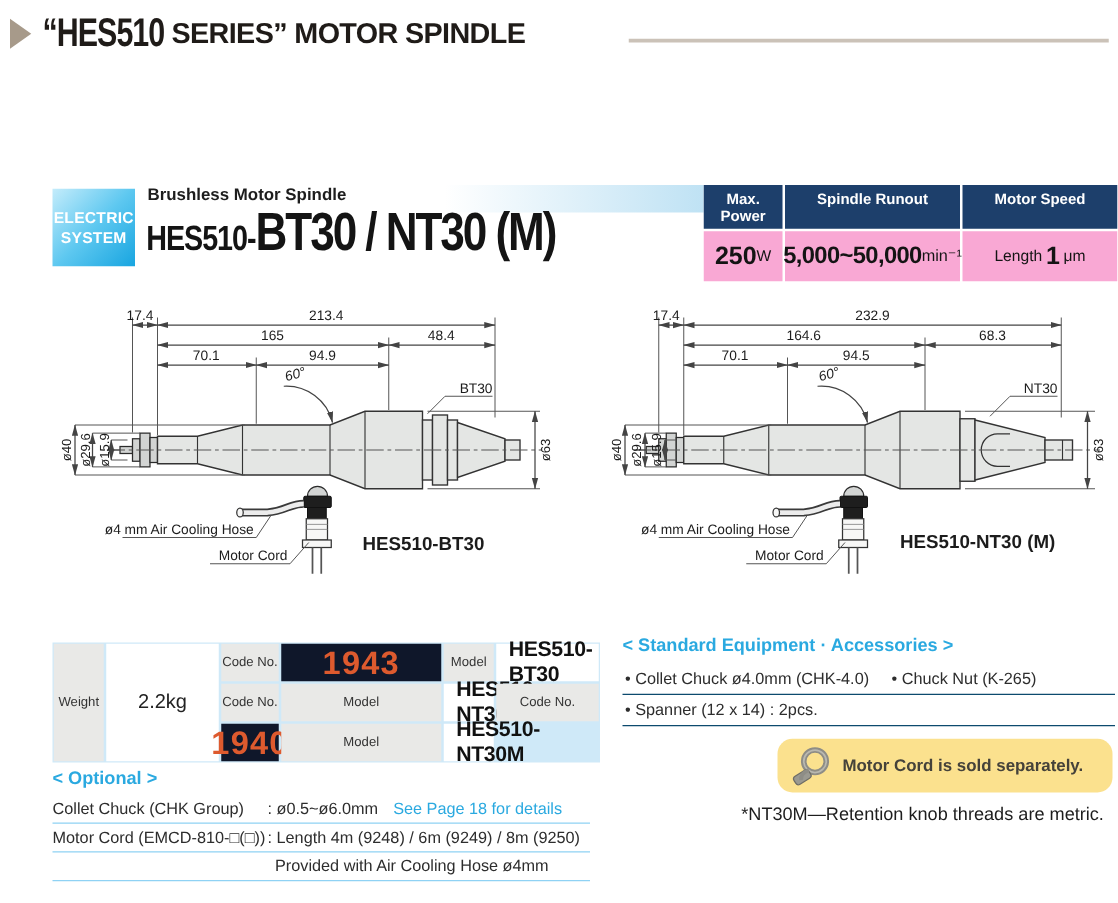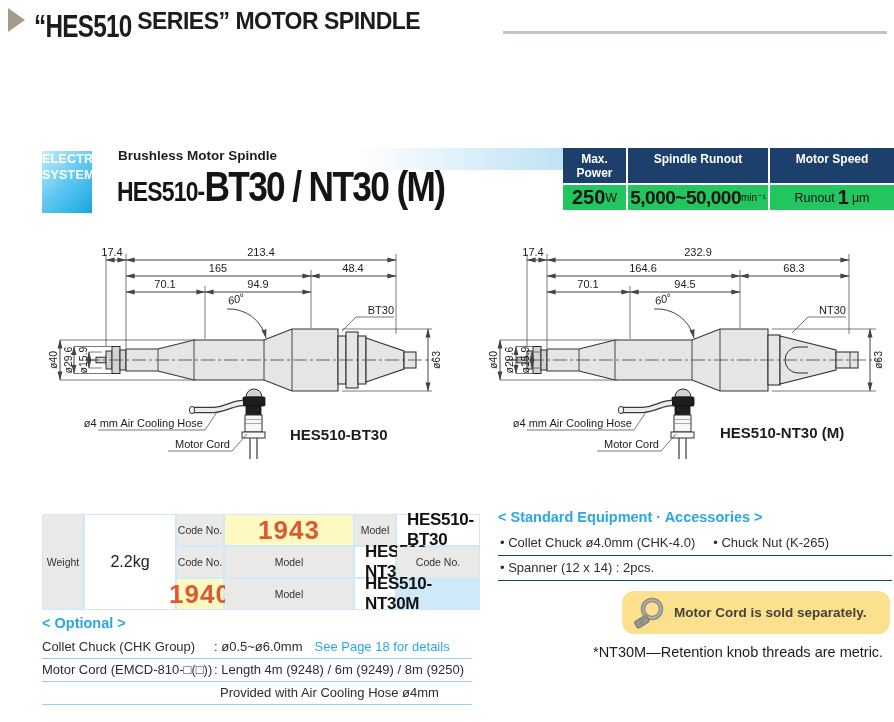--- a/index.html
+++ b/index.html
@@ -1,43 +1,43 @@
 <!DOCTYPE html>
 <html><head>
 <meta charset="utf-8">
 <style>
   html,body{margin:0;padding:0}
   body{width:894px;height:722px;position:relative;background:#fff;
        font-family:"Liberation Sans","DejaVu Sans",sans-serif;color:#222;overflow:hidden}
   .abs{position:absolute}
 
   
-  .hdr{left:8px;top:8px;display:flex;gap:9px}
+  .hdr{left:8px;top:8px;display:flex;align-items:center;gap:9px}
   .arrow{width:0;height:0;border-left:17px solid #a79a8a;border-top:12px solid transparent;border-bottom:12px solid transparent}
   .t1{font-weight:bold;font-size:32px;color:#1f1b18;display:inline-block;transform:scaleX(.76);transform-origin:left 62%;letter-spacing:-1px;margin-right:-34px;white-space:nowrap}
   .t2{font-weight:bold;font-size:23px;color:#1f1b18;letter-spacing:-.5px;white-space:nowrap}
   .hdr-line{left:503px;top:31px;width:384px;height:3px;background:#cbc2b8}
 
   
-  .badge{left:42px;top:151px;width:50px;height:62px;box-sizing:border-box;
+  .badge{left:42px;top:151px;width:66px;height:62px;box-sizing:border-box;
          background:linear-gradient(135deg,#c4ecfb 0%,#5ec8f0 50%,#18a5e0 100%);
-         color:#fff;font-weight:bold;font-size:12.5px;text-align:center;line-height:1.3;letter-spacing:.2px}
+         color:#fff;font-weight:bold;font-size:12.5px;text-align:center;padding-top:15px;line-height:1.3;letter-spacing:.2px}
   .subtitle{left:118px;top:148px;font-size:13.5px;font-weight:bold;color:#1d1d1d}
   .model{left:117px;top:162px;white-space:nowrap;transform:scaleX(.82);transform-origin:left top}
   .model .pfx{font-weight:bold;font-size:28px;letter-spacing:-1px;color:#141414}
   .model .main{font-weight:bold;font-size:43px;letter-spacing:-2px;color:#141414}
   .grad-band{left:356px;top:148px;width:207px;height:22px;background:linear-gradient(to right,rgba(255,255,255,0),#bfe2f4)}
 
   .specs{left:563px;top:148px;width:331px;display:grid;grid-template-columns:63px 140px 124px;gap:2px;background:#fff}
   .spec-h{background:#1d3f6b;color:#fff;font-size:12px;font-weight:bold;text-align:center;padding:4px 0 3px}
-  .spec-v{background:#22c55e;height:25px;display:flex;align-items:baseline;justify-content:center;color:#141414;padding-top:0;align-items:center}
+  .spec-v{background:#f9a8d4;height:40px;display:flex;align-items:baseline;justify-content:center;color:#141414;padding-top:0;align-items:center}
   .spec-v .big{font-weight:bold;font-size:20px}
   .spec-v .big2{font-weight:bold;font-size:19px;letter-spacing:-.5px}
   .spec-v .sm{font-size:12.5px}
-  .spec-v .xs{font-size:10px}
+  .spec-v .xs{font-size:13px}
 
   
   .drawL{left:46px;top:246px}
   .drawR{left:480px;top:246px}
   .dl{stroke:#444;stroke-width:1;fill:none}
   .ext{stroke:#555;stroke-width:.8;fill:none}
   .sm-line{stroke:#333;stroke-width:.9;fill:none}
   .cl{stroke:#555;stroke-width:.9;stroke-dasharray:14 3 3 3;fill:none}
   .bd{fill:#e4e6e4;stroke:#333;stroke-width:1.1}
   .bd2{fill:#d2d4d3;stroke:#2b2b2b;stroke-width:1}
@@ -48,21 +48,21 @@
   .wire{stroke:#555;stroke-width:1.4;fill:none}
   .dt{font:11px "Liberation Sans","DejaVu Sans",sans-serif;fill:#1c1c1c}
   .dt60{font:italic 11px "Liberation Sans","DejaVu Sans",sans-serif;fill:#1c1c1c}
   .dts{font:10.5px "Liberation Sans","DejaVu Sans",sans-serif;fill:#1c1c1c}
   .lbl{font:11px "Liberation Sans","DejaVu Sans",sans-serif;fill:#1c1c1c}
   .cap{font:bold 15px "Liberation Sans","DejaVu Sans",sans-serif;fill:#1c1c1c}
 
   
   .codes{left:42px;top:514px;display:grid;grid-template-columns:40px 90px 46px 128px 40px 82px;grid-auto-rows:30px;gap:2px;background:#cfe9f8;padding:1px}
   .c-lab{background:#e9e9e7;font-size:10.5px;color:#333;display:flex;align-items:center;justify-content:center;text-align:center;line-height:1.15}
-  .c-code{background:#fef9c3;color:#dd5a2e;font-weight:bold;font-size:26px;display:flex;align-items:center;justify-content:center;letter-spacing:1px}
+  .c-code{background:#0f172a;color:#dd5a2e;font-weight:bold;font-size:26px;display:flex;align-items:center;justify-content:center;letter-spacing:1px}
   .c-model{background:#fff;font-weight:bold;font-size:17px;color:#111;display:flex;align-items:center;padding-left:10px;letter-spacing:-.3px}
   .c-span{grid-row:1/4}
   .c-wval{background:#fff;display:flex;align-items:center;justify-content:center;font-size:16px;color:#222}
 
   
   .sec-title{color:#2aa9e0;font-weight:bold;font-size:14.5px}
   .optional{left:42px;top:615px;width:430px}
   .opt-rows{margin-top:5px}
   .opt-row{display:grid;grid-template-columns:172px 1fr;border-bottom:1px solid #8fd2f4;padding:3px 0 4px;font-size:13px;color:#2d2d2d}
   .opt-link{color:#2aa9e0;margin-left:12px}
@@ -101,21 +101,21 @@
   <div class="spec-h">Motor Speed</div>
   <div class="spec-v">
     <span class="big">250</span>
       <span class="sm">W</span>
   </div>
   <div class="spec-v">
     <span class="big2">5,000~50,000</span>
       <span class="xs">min⁻¹</span>
   </div>
   <div class="spec-v">
-    <span class="sm">Runout</span>
+    <span class="sm">Length</span>
       <span class="big" style="margin:0 3px">1</span>
       <span class="sm">μm</span>
   </div>
 </div>
 
 <svg class="abs drawL" width="410" height="232" viewBox="0 0 410 232">
   <defs>
     <marker id="aL" markerWidth="10" markerHeight="8" refX="8.6" refY="3" orient="auto-start-reverse">
       <path d="M0,0.5 L9,3 L0,5.5 z" fill="#444"></path>
     </marker>

